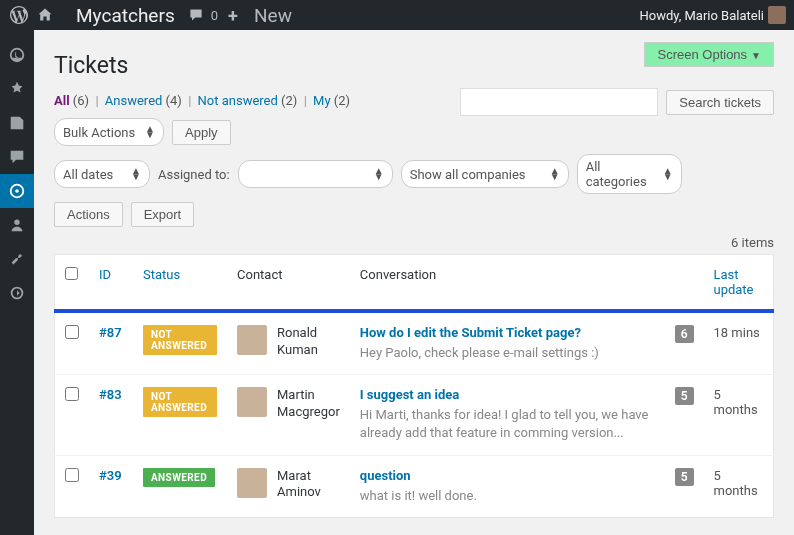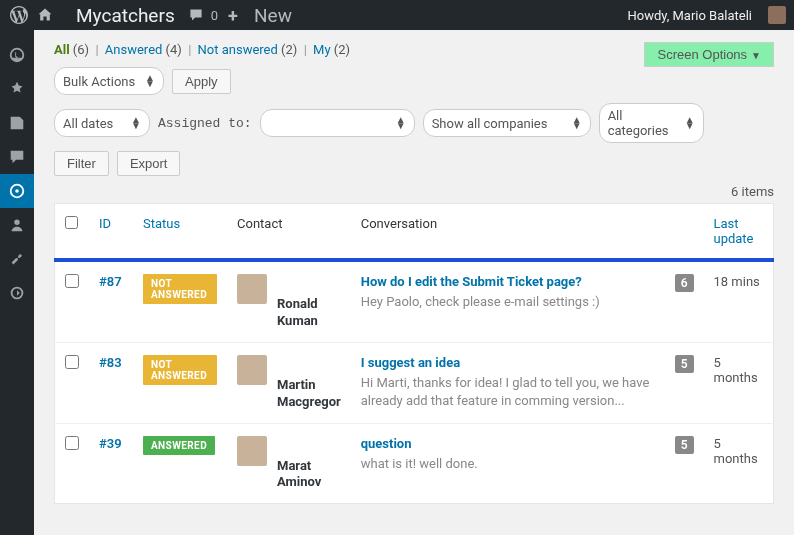--- a/index.html
+++ b/index.html
@@ -1,21 +1,21 @@
 <!DOCTYPE html>
 <html><head>
 <meta charset="utf-8">
 <style>
   * { box-sizing: border-box; margin: 0; padding: 0; }
   body { font-family: -apple-system, BlinkMacSystemFont, "Segoe UI", Roboto, sans-serif; font-size: 13px; background: #f1f1f1; color: #444; }
   
   
   .adminbar { background: #23282d; color: #b4b9be; height: 30px; display: flex; align-items: center; padding: 0 8px; }
   .adminbar .left-items { display: flex; align-items: center; gap: 4px; }
-  .adminbar .right-items { margin-left: auto; display: flex; align-items: center; gap: 16px; color: #eee; }
+  .adminbar .right-items { margin-left: auto; display: flex; align-items: center; gap: 4px; color: #eee; }
   .adminbar .icon { width: 22px; height: 22px; display: inline-flex; align-items: center; justify-content: center; color: #b4b9be; font-size: 16px; }
   .adminbar a { color: #b4b9be; text-decoration: none; padding: 0 6px; font-size: 19px; }
   .adminbar a.site-name { color: #eee; margin-left: 10px; }
   .adminbar .howdy { font-size: 13px; color: #eee; }
   .adminbar .avatar { width: 18px; height: 18px; background: #8b6f5c; border-radius: 2px; }
   .adminbar .plus { font-size: 18px; font-weight: bold; }
   .adminbar .speech { font-size: 15px; }
   
   
   .sidebar { position: fixed; left: 0; top: 30px; bottom: 0; width: 34px; background: #23282d; padding-top: 8px; }
@@ -25,35 +25,35 @@
   
   .main { margin-left: 34px; padding: 12px 20px 30px; }
   .page-title { font-size: 23px; font-weight: 400; color: #23282d; margin: 10px 0 14px; }
   .screen-options { float: right; background: #86efac; border: 1px solid #ccc; padding: 4px 12px; font-size: 13px; color: #555; cursor: pointer; }
   .screen-options .caret { font-size: 10px; margin-left: 4px; }
   
   .subsubsub { font-size: 13px; color: #666; margin-bottom: 10px; }
   .subsubsub a { color: #0073aa; text-decoration: none; }
   .subsubsub .count { color: #555; }
   .subsubsub .sep { color: #999; padding: 0 3px; }
-  .subsubsub strong { color: #4d7c0f; font-weight: 700; }
+  .subsubsub strong { color: #701a75; font-weight: 700; }
   
   .search-row { float: right; margin-top: -30px; display: flex; gap: 8px; align-items: center; }
   .search-row input[type=text] { width: 198px; height: 28px; border: 1px solid #ddd; padding: 2px 6px; background: #fff; }
   .btn { background: #f7f7f7; border: 1px solid #ccc; padding: 4px 12px; font-size: 13px; color: #555; cursor: pointer; border-radius: 2px; }
   
   .filter-row { display: flex; align-items: center; gap: 8px; margin-bottom: 8px; flex-wrap: wrap; }
   .select { display: inline-flex; align-items: center; background: #fff; border: 1px solid #ccc; padding: 4px 8px; font-size: 13px; color: #555; border-radius: 12px; min-height: 28px; position: relative; }
   .select .updown { margin-left: auto; font-size: 10px; line-height: 6px; padding-left: 8px; color: #555; }
   .select.bulk { width: 110px; }
   .select.dates { width: 96px; }
   .select.assigned { width: 155px; }
   .select.companies { width: 168px; }
   .select.categories { width: 105px; }
-  .filter-row .label { font-size: 13px; color: #555; font-family: Liberation Mono, monospace; }
+  .filter-row .label { font-size: 13px; color: #555; }
   
   .tablenav-right { text-align: right; font-size: 13px; color: #555; margin: 6px 0 4px; }
   
   
   table.wp-list { width: 100%; background: #fff; border: 1px solid #e5e5e5; border-collapse: collapse; }
   table.wp-list th, table.wp-list td { text-align: left; padding: 12px 10px; vertical-align: top; font-size: 13px; }
   table.wp-list thead th { font-weight: 400; color: #0073aa; border-bottom: 4px solid #1d4ed8; }
   table.wp-list thead th.static { color: #32373c; }
   table.wp-list thead th.cb { width: 28px; }
   table.wp-list thead th.id { width: 44px; }
@@ -63,21 +63,21 @@
   table.wp-list thead th.updated { width: 70px; }
   table.wp-list tbody tr { border-top: 1px solid #f0f0f0; }
   table.wp-list tbody tr:first-child { border-top: none; }
   .cb-cell input { width: 14px; height: 14px; }
   .id-link { color: #0073aa; text-decoration: none; font-weight: 600; }
   .badge { display: inline-block; font-size: 10px; font-weight: 700; color: #fff; padding: 4px 8px; letter-spacing: 0.4px; border-radius: 1px; }
   .badge.not-answered { background: #e8b634; }
   .badge.answered { background: #4caf50; }
   .contact-cell { display: flex; gap: 10px; align-items: flex-start; }
   .avatar-sq { width: 30px; height: 30px; background: #c8b29a; border-radius: 2px; flex-shrink: 0; }
-  .contact-name { font-weight: 700; color: #32373c; line-height: 1.3; margin-top: 22px; }
+  .contact-name { font-weight: 400; color: #32373c; line-height: 1.3; }
   .conv-title { color: #0073aa; font-weight: 700; text-decoration: none; }
   .conv-snippet { color: #888; margin-top: 4px; line-height: 1.4; }
   .count-badge { display: inline-block; background: #888; color: #fff; font-size: 12px; font-weight: 600; padding: 2px 6px; border-radius: 2px; min-width: 18px; text-align: center; }
   .updated-cell { color: #555; }
 </style>
 </head>
 <body>
 
 <div class="adminbar">
   <div class="left-items">
@@ -151,35 +151,40 @@
         <path d="M10 7l3 3-3 3V7z"></path>
       </svg>
     </div>
 </div>
 
 <div class="main">
   <button class="screen-options">
     <span>Screen Options</span><span class="caret">▼</span>
   </button>
 
+  <h1 class="page-title">Tickets</h1>
 
   <div class="subsubsub">
     <strong>All</strong>
     <span class="count">(6)</span>
     <span class="sep">|</span>
     <a href="#">Answered</a>
     <span class="count">(4)</span>
     <span class="sep">|</span>
     <a href="#">Not answered</a>
     <span class="count">(2)</span>
     <span class="sep">|</span>
     <a href="#">My</a>
     <span class="count">(2)</span>
   </div>
 
+  <div class="search-row">
+    <input type="text" style="">
+    <button class="btn">Search tickets</button>
+  </div>
 
   <div class="filter-row">
     <div class="select bulk">
       <span>Bulk Actions</span>
         <span class="updown">▲<br>▼</span>
     </div>
     <button class="btn">Apply</button>
   </div>
 
   <div class="filter-row">
@@ -196,21 +201,21 @@
       <span>Show all companies</span>
         <span class="updown">▲<br>▼</span>
     </div>
     <div class="select categories">
       <span>All categories</span>
         <span class="updown">▲<br>▼</span>
     </div>
   </div>
 
   <div class="filter-row">
-    <button class="btn">Filter</button>
+    <button class="btn">Actions</button>
     <button class="btn">Export</button>
   </div>
 
   <div class="tablenav-right">6 items</div>
 
   <table class="wp-list">
     <thead>
       <tr>
         <th class="cb"><input type="checkbox" style=""></th>
         <th class="id">ID</th>

